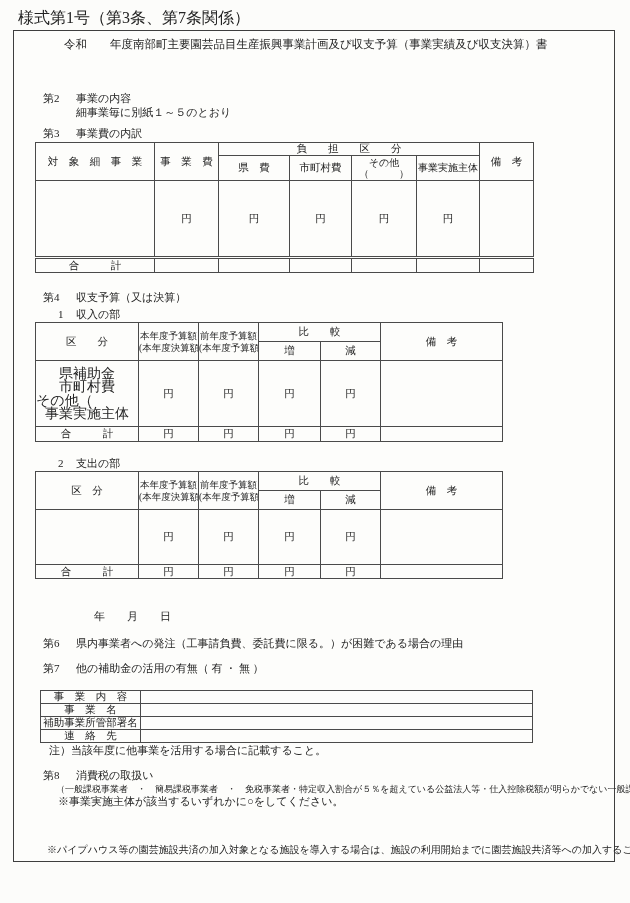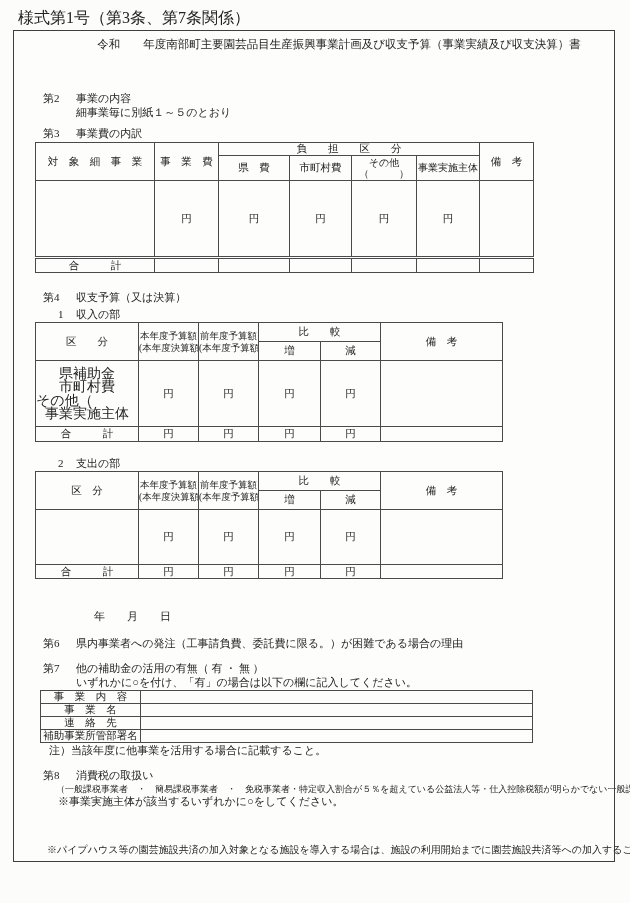--- a/index.html
+++ b/index.html
@@ -9,21 +9,21 @@
     font-family:"Liberation Serif","DejaVu Serif",serif;
     color:#232323;
   }
   .a { position:absolute; }
   .form-no { left:18px; top:11px; font-size:16px; line-height:14px; white-space:nowrap; }
   .frame {
     left:13px; top:30px; width:600px; height:830px;
     border:1.5px solid #3e3e3e; background:#fdfdfb;
   }
   .title {
-    left:0; right:0; top:6px; text-align:center;
+    left:0; right:0; top:6px; text-align:left;
     font-size:11.5px; line-height:14px; padding-left:50px; white-space:nowrap;
   }
   .sec { font-size:11px; line-height:14px; white-space:nowrap; left:29px; }
   .sec .no { display:inline-block; width:33px; }
   .sub { font-size:11px; line-height:14px; white-space:nowrap; left:62px; }
   .partno { font-size:11px; line-height:14px; white-space:nowrap; left:44px; }
   .partno .no { display:inline-block; width:18px; }
   .small { font-size:9px; }
 
   table.t { position:absolute; border-collapse:collapse; table-layout:fixed; }
@@ -224,42 +224,41 @@
 
     <div class="a sub" style="top:578px; left:80px">年　　月　　日</div>
 
     <div class="a sec" style="top:605px">
       <span class="no">第6</span><span>県内事業者への発注（工事請負費、委託費に限る。）が困難である場合の理由</span>
     </div>
 
     <div class="a sec" style="top:630px">
       <span class="no">第7</span><span>他の補助金の活用の有無（ 有 ・ 無 ）</span>
     </div>
-    <div class="a sub" style="top:644px">いずれかに○を付け、「有」の場合は以下の欄に記入してください。</div>
 
     <table class="t t4">
       <colgroup>
           <col style="width:100px">
           <col style="width:392px">
         </colgroup>
       <tbody>
           <tr>
         <td>事　業　内　容</td>
         <td class="val"></td>
       </tr>
       <tr>
         <td>事　業　名</td>
         <td class="val"></td>
       </tr>
       <tr>
+        <td>補助事業所管部署名</td>
+        <td class="val"></td>
+      </tr>
+      <tr>
         <td>連　絡　先</td>
-        <td class="val"></td>
-      </tr>
-      <tr>
-        <td>補助事業所管部署名</td>
         <td class="val"></td>
       </tr>
     </tbody>
       </table>
 
     <div class="a sub" style="top:712px; left:35px">注）当該年度に他事業を活用する場合に記載すること。</div>
 
     <div class="a sec" style="top:737px">
       <span class="no">第8</span><span>消費税の取扱い</span>
     </div>

